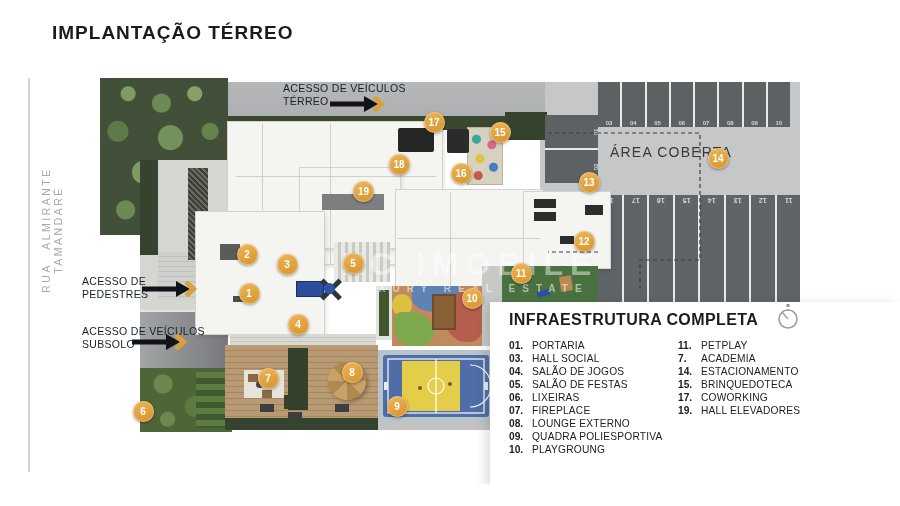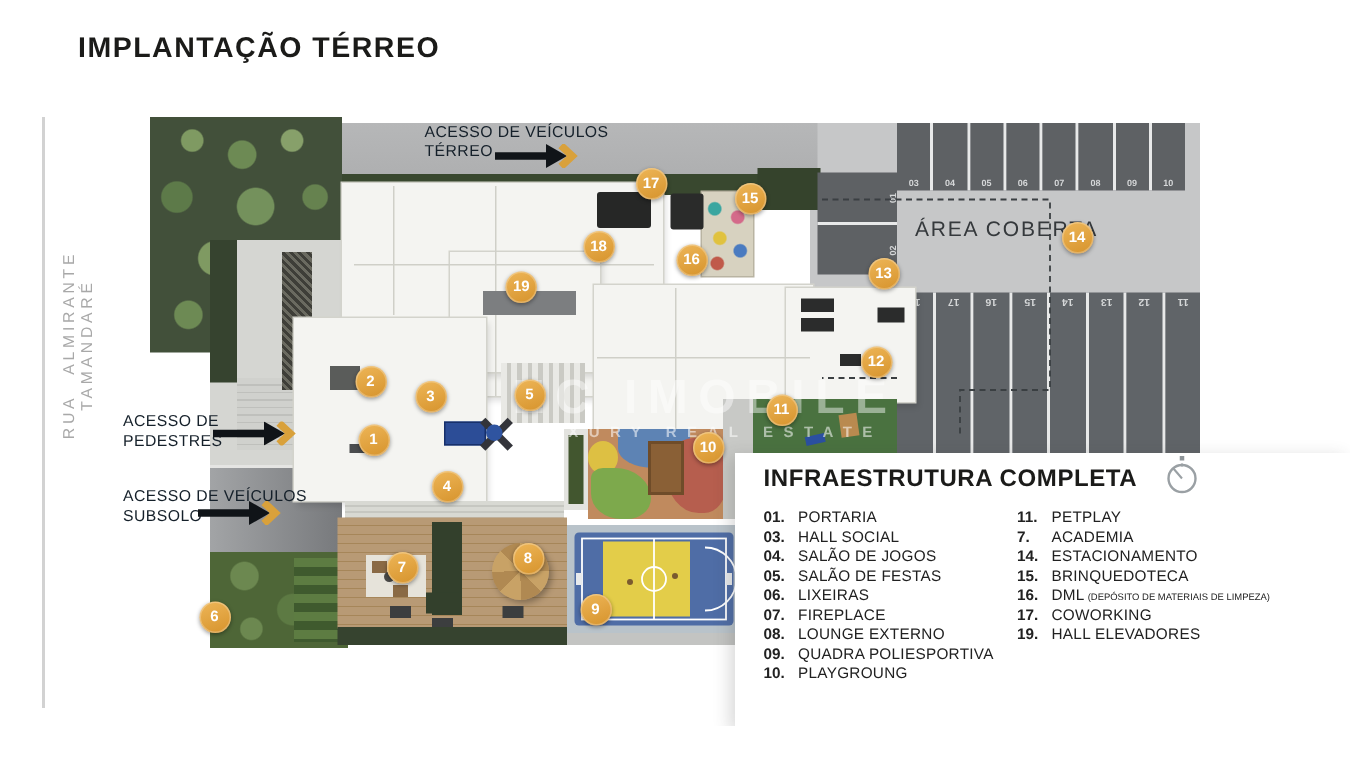--- a/index.html
+++ b/index.html
@@ -386,21 +386,21 @@
       <div class="marker" style="left: 386.5px; top: 395.5px;">9</div>
       <div class="marker" style="left: 461.5px; top: 287.5px;">10</div>
       <div class="marker" style="left: 510.5px; top: 262.5px;">11</div>
       <div class="marker" style="left: 573.5px; top: 230.5px;">12</div>
       <div class="marker" style="left: 578.5px; top: 171.5px;">13</div>
       <div class="marker" style="left: 707.5px; top: 147.5px;">14</div>
       <div class="marker" style="left: 489.5px; top: 121.5px;">15</div>
       <div class="marker" style="left: 450.5px; top: 162.5px;">16</div>
       <div class="marker" style="left: 423.5px; top: 111.5px;">17</div>
       <div class="marker" style="left: 388.5px; top: 153.5px;">18</div>
-      <div class="marker" style="left: 337px; top: 180.5px;">19</div>
+      <div class="marker" style="left: 353px; top: 180.5px;">19</div>
     </div>
 
   <div class="abs legend">
     <div class="legend-title">INFRAESTRUTURA COMPLETA</div>
     <svg class="compass" width="26" height="30" viewBox="0 0 26 30">
       <rect x="11.5" y="2" width="3" height="3" fill="#8e9498"></rect>
       <circle cx="13" cy="17" r="9" fill="none" stroke="#9aa0a4" stroke-width="1.6"></circle>
       <line x1="13" y1="17" x2="7" y2="10" stroke="#9aa0a4" stroke-width="1.4"></line>
       <line x1="13" y1="9" x2="13" y2="7" stroke="#9aa0a4" stroke-width="1.4"></line>
     </svg>
@@ -454,25 +454,20 @@
           </div>
           <div class="lg-row">
             <span class="lg-num">14.</span>
             <span class="lg-label">ESTACIONAMENTO</span>
           </div>
           <div class="lg-row">
             <span class="lg-num">15.</span>
             <span class="lg-label">BRINQUEDOTECA</span>
           </div>
           <div class="lg-row">
-            <span class="lg-num">16.</span>
-            <span class="lg-label">DML</span>
-            <span class="lg-note">(DEPÓSITO DE MATERIAIS DE LIMPEZA)</span>
-          </div>
-          <div class="lg-row">
             <span class="lg-num">17.</span>
             <span class="lg-label">COWORKING</span>
           </div>
           <div class="lg-row">
             <span class="lg-num">19.</span>
             <span class="lg-label">HALL ELEVADORES</span>
           </div>
         </div>
     </div>
   </div>

